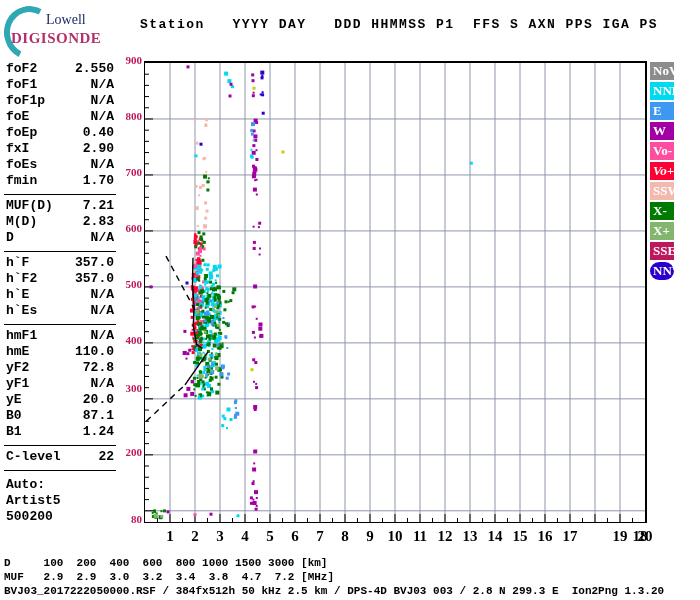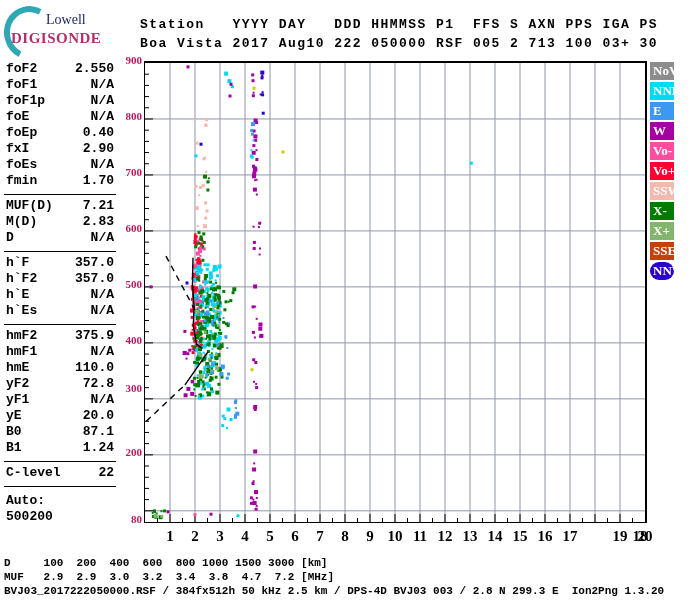--- a/index.html
+++ b/index.html
@@ -53,21 +53,20 @@
 <div id="app">
 
   <div id="logo">
     <div id="logo-arc"></div>
     <div id="logo-line1">Lowell</div>
     <div id="logo-line2">DIGISONDE</div>
   </div>
 
   <div id="header">
     <pre>Station   YYYY DAY   DDD HHMMSS P1  FFS S AXN PPS IGA PS</pre>
-    <pre>Boa Vista 2017 Aug10 222 050000 RSF 005 2 713 100 03+ 30</pre>
   </div>
 
   <div id="param-panel">
       <div class="pgroup">
         <div class="prow">
           <span>foF2</span>
           <span>2.550</span>
         </div>
         <div class="prow">
           <span>foF1</span>
@@ -125,24 +124,20 @@
           <span>h`E</span>
           <span>N/A</span>
         </div>
         <div class="prow">
           <span>h`Es</span>
           <span>N/A</span>
         </div>
       </div>
       <div class="pgroup sep">
         <div class="prow">
-          <span>hmF2</span>
-          <span>375.9</span>
-        </div>
-        <div class="prow">
           <span>hmF1</span>
           <span>N/A</span>
         </div>
         <div class="prow">
           <span>hmE</span>
           <span>110.0</span>
         </div>
         <div class="prow">
           <span>yF2</span>
           <span>72.8</span>
@@ -166,20 +161,21 @@
       </div>
       <div class="pgroup sep">
         <div class="prow">
           <span>C-level</span>
           <span>22</span>
         </div>
       </div>
       <div class="endline"></div>
       <div class="pfooter">
         <div class="prow">Auto:</div>
+        <div class="prow">Artist5</div>
         <div class="prow">500200</div>
       </div>
     </div>
 
   <div id="plot-area">
     <svg id="plot-svg" width="500" height="459" viewBox="0 0 500 459">
         <line x1="25" y1="0" x2="25" y2="459" stroke="#8f96aa" stroke-width="1"></line>
         <line x1="50" y1="0" x2="50" y2="459" stroke="#8f96aa" stroke-width="1"></line>
         <line x1="75" y1="0" x2="75" y2="459" stroke="#8f96aa" stroke-width="1"></line>
         <line x1="100" y1="0" x2="100" y2="459" stroke="#8f96aa" stroke-width="1"></line>
@@ -1035,25 +1031,25 @@
       <div class="xlabel" style="left: 607px; top: 528px;">19</div>
       <div class="xlabel" style="left: 632px; top: 528px;">20</div>
     </div>
 
   <div id="legend">
       <div class="legend-item" style="background: rgb(140, 140, 140);">NoVal</div>
       <div class="legend-item" style="background: rgb(0, 217, 239);">NNE</div>
       <div class="legend-item" style="background: rgb(62, 151, 240);">E</div>
       <div class="legend-item" style="background: rgb(163, 0, 163);">W</div>
       <div class="legend-item" style="background: rgb(255, 77, 160);">Vo-</div>
-      <div class="legend-item" style="background: rgb(255, 0, 51);">Vo+</div>
+      <div class="legend-item" style="background: rgb(255, 0, 51); font-style: italic;">Vo+</div>
       <div class="legend-item" style="background: rgb(242, 185, 175);">SSW</div>
       <div class="legend-item" style="background: rgb(0, 122, 0);">X-</div>
       <div class="legend-item" style="background: rgb(132, 181, 110);">X+</div>
-      <div class="legend-item" style="background: #c2410c;">SSE</div>
+      <div class="legend-item" style="background: #be185d;">SSE</div>
       <div class="legend-item" style="background: rgb(43, 0, 204); border-radius: 9px;">NNW</div>
     </div>
 
   <div id="footer">
     <pre>D     100  200  400  600  800 1000 1500 3000 [km]</pre>
     <pre>MUF   2.9  2.9  3.0  3.2  3.4  3.8  4.7  7.2 [MHz]</pre>
     <pre>BVJ03_2017222050000.RSF / 384fx512h 50 kHz 2.5 km / DPS-4D BVJ03 003 / 2.8 N 299.3 E  Ion2Png 1.3.20</pre>
   </div>
 
 </div>

